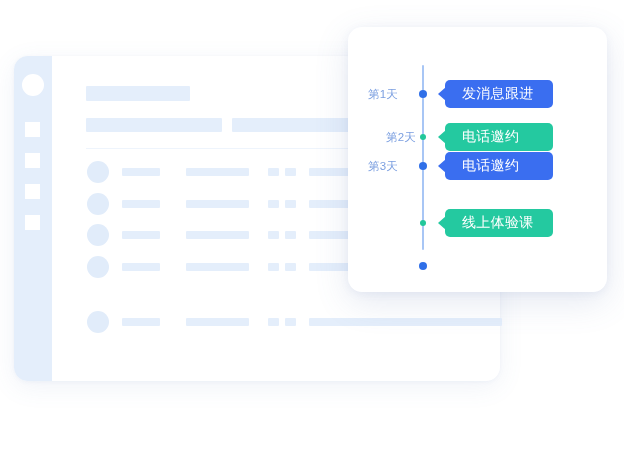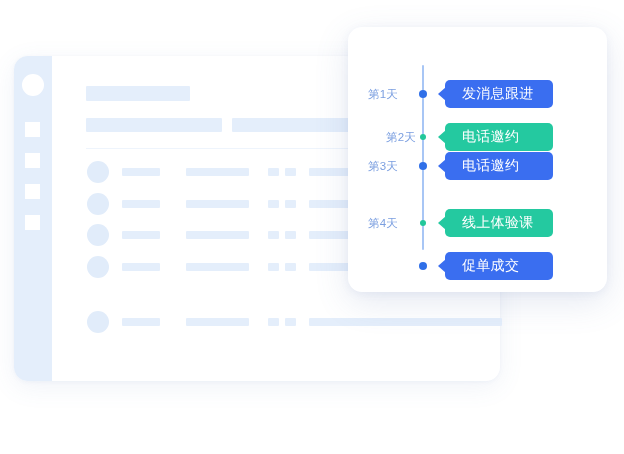--- a/index.html
+++ b/index.html
@@ -300,24 +300,22 @@
       <div class="tl-badge green">电话邀约</div>
     </div>
 
     <div class="tl-row t3">
       <div class="tl-day">第3天</div>
       <div class="tl-dot blue"></div>
       <div class="tl-badge blue">电话邀约</div>
     </div>
 
     <div class="tl-row t4">
-      <div class="tl-day">第4天</div>
       <div class="tl-dot green"></div>
       <div class="tl-badge green">线上体验课</div>
     </div>
 
     <div class="tl-row t5">
       <div class="tl-dot blue"></div>
-      <div class="tl-badge blue">促单成交</div>
     </div>
   </div>
 
 </div>
 
 </body></html>

